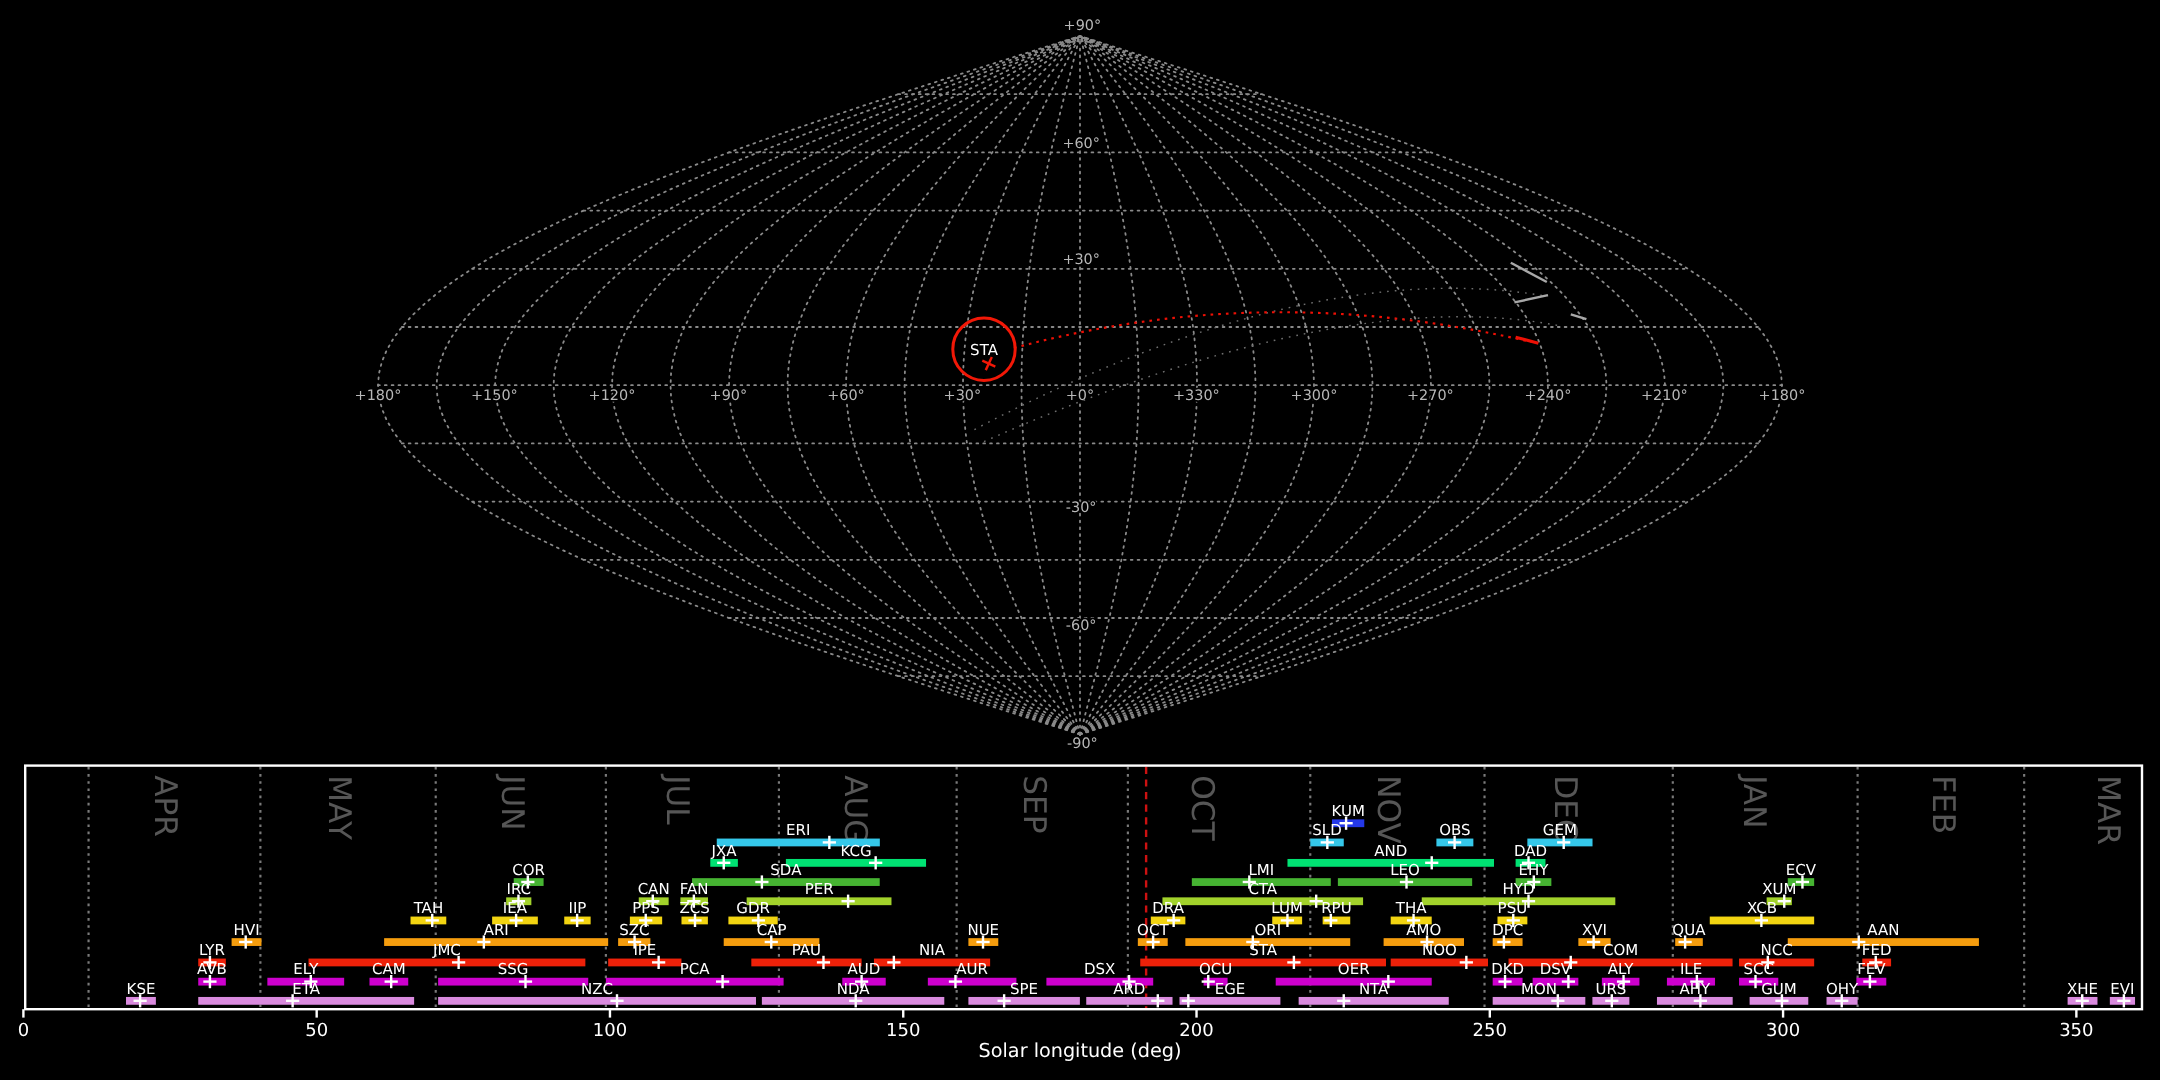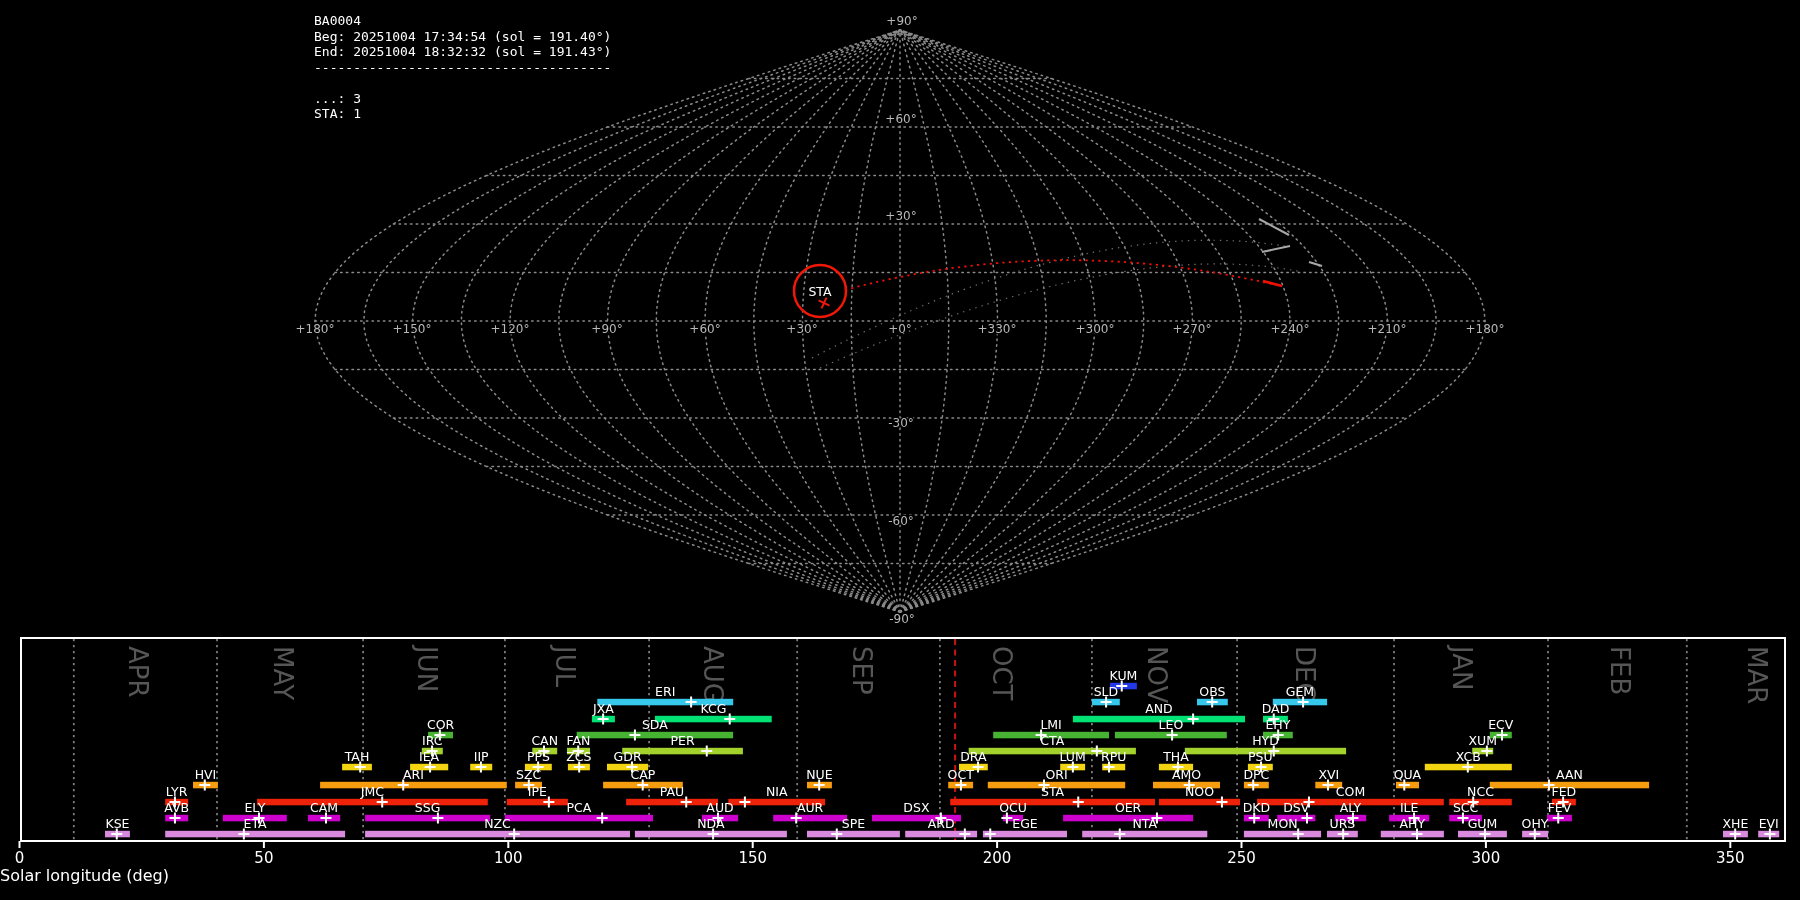--- a/index.html
+++ b/index.html
@@ -6,21 +6,21 @@
   #screen{position:relative;width:1800px;height:900px;background:#000;overflow:hidden;
           font-family:"DejaVu Sans",sans-serif;}
   #scene{position:absolute;left:0;top:0;}
   .grid{stroke:#8a8a8a;stroke-width:1.5;stroke-dasharray:1.5 4.2;stroke-linecap:round;fill:none;}
   .maplbl{fill:#b8b8b8;font-size:12px;text-anchor:middle;paint-order:stroke;stroke:#000;stroke-width:3px;}
   .bar-lbl{fill:#ffffff;font-size:12.5px;text-anchor:middle;}
   .tick-lbl{fill:#ffffff;font-size:15px;text-anchor:middle;}
   .month-lbl{fill:#565656;font-size:26px;}
   #obs-header{position:absolute;left:314px;top:13px;color:#fff;white-space:pre;
               font-family:"DejaVu Sans Mono",monospace;font-size:13px;line-height:15.5px;}
-  #xaxis-title{position:absolute;left:0;right:0;top:866px;text-align:left;color:#fff;
+  #xaxis-title{position:absolute;left:0;right:0;top:866px;text-align:center;color:#fff;
                font-size:16px;font-family:"DejaVu Sans",sans-serif;}
 </style>
 </head>
 <body>
 
 <div id="screen">
   <svg id="scene" width="1800" height="900">
       <g>
         <line x1="748.6" y1="563.5" x2="1051.4" y2="563.5" class="grid"></line>
         <line x1="607.5" y1="515" x2="1192.5" y2="515" class="grid"></line>
@@ -497,21 +497,14 @@
         <line x1="997.1" y1="841" x2="997.1" y2="848" stroke="#fff" stroke-width="2"></line>
         <text x="997.1" y="863" class="tick-lbl">200</text>
         <line x1="1241.5" y1="841" x2="1241.5" y2="848" stroke="#fff" stroke-width="2"></line>
         <text x="1241.5" y="863" class="tick-lbl">250</text>
         <line x1="1485.9" y1="841" x2="1485.9" y2="848" stroke="#fff" stroke-width="2"></line>
         <text x="1485.9" y="863" class="tick-lbl">300</text>
         <line x1="1730.3" y1="841" x2="1730.3" y2="848" stroke="#fff" stroke-width="2"></line>
         <text x="1730.3" y="863" class="tick-lbl">350</text>
       </g>
     </svg>
-  <div id="obs-header">BA0004
-Beg: 20251004 17:34:54 (sol = 191.40°)
-End: 20251004 18:32:32 (sol = 191.43°)
---------------------------------------
-
-...: 3
-STA: 1</div>
   <div id="xaxis-title">Solar longitude (deg)</div>
 </div>
 
 </body></html>

